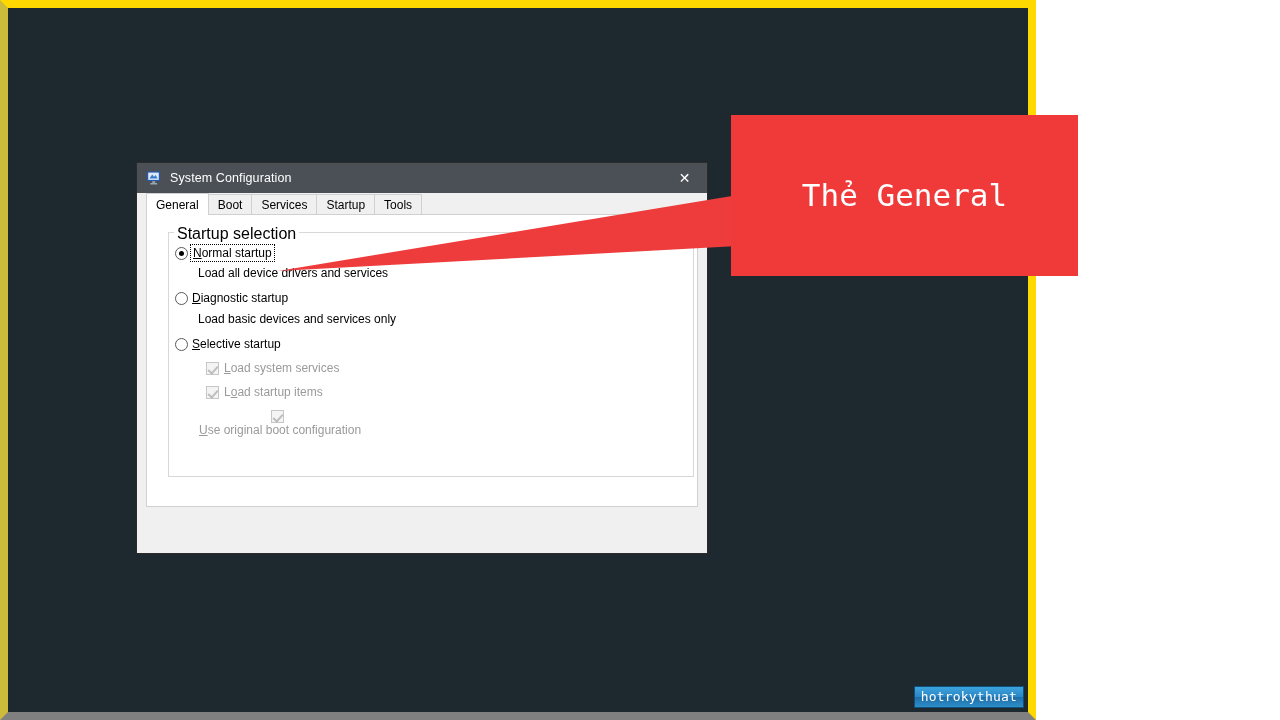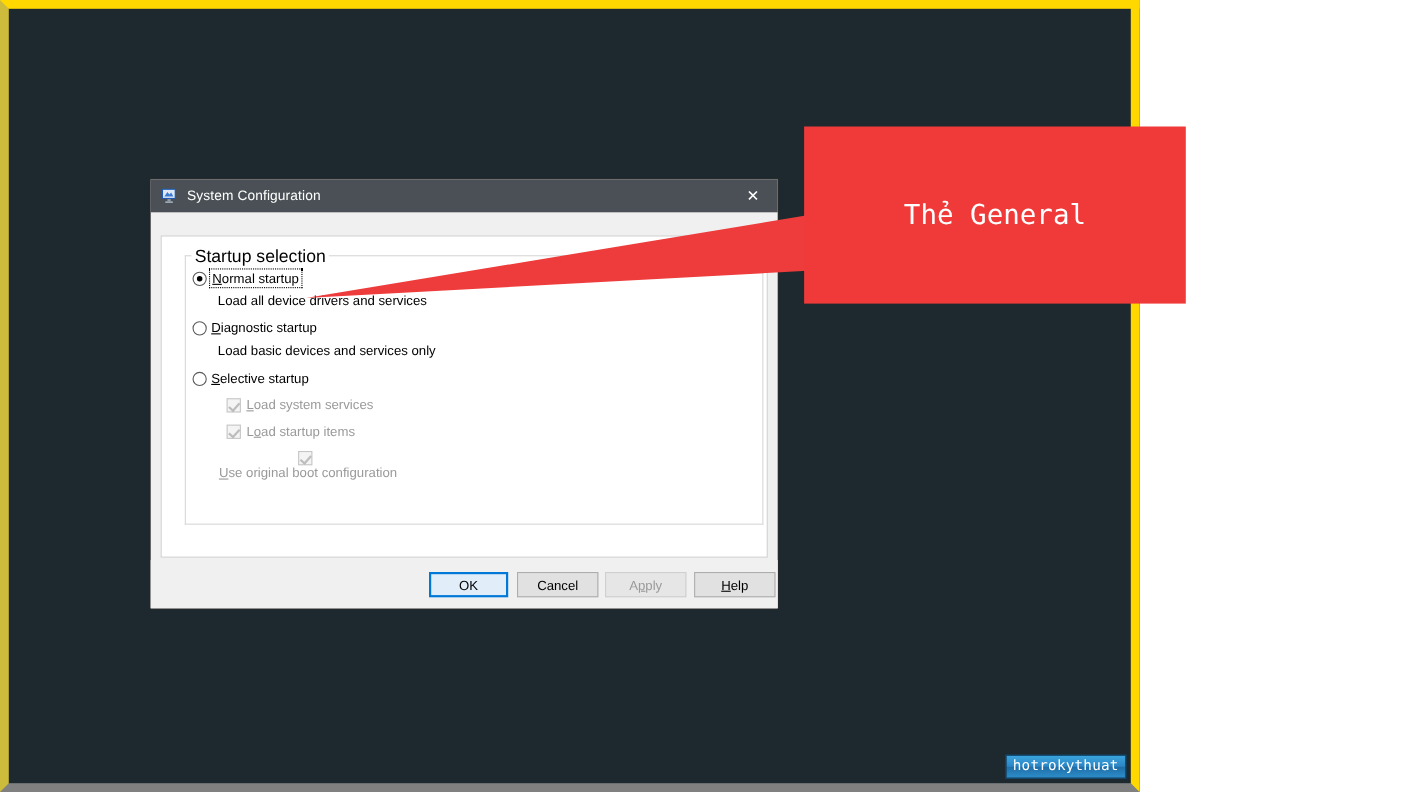--- a/index.html
+++ b/index.html
@@ -161,21 +161,21 @@
     pointer-events: none;
   }
   #callout {
     position: absolute; left: 723px; top: 107px;
     width: 347px; height: 161px;
     background: #f03a3a;
     display: flex; flex-direction: column;
     align-items: center; justify-content: center;
   }
   #callout .cl-line {
-    color: #ffffff; font-size: 25px; line-height: 1.5;
+    color: #ffffff; font-size: 31px; line-height: 1.5;
     font-family: "DejaVu Sans Mono", monospace;
     white-space: nowrap;
   }
 
   
   #watermark {
     position: absolute; right: 4px; bottom: 4px;
     padding: 2px 6px 3px 6px;
     background: linear-gradient(to bottom, #3ba4dd 0%, #2b86c5 48%, #1f6ea8 52%, #2d8ec9 100%);
     border: 1px solid #0f4f7c;
@@ -198,20 +198,27 @@
           <rect x="2.2" y="2.6" width="10.6" height="7.3" fill="#dfe9f7"></rect>
           <path d="M3.4 8.6 L6.2 4.6 L8.0 6.8 L9.6 5.0 L11.6 8.6 Z" fill="#3b7ad1"></path>
           <rect x="6.2" y="11" width="3" height="2" fill="#8e9aa6"></rect>
           <rect x="4.2" y="13" width="7" height="1.6" rx=".6" fill="#9aa6b2"></rect>
         </svg>
       </span>
       <span class="tb-title">System Configuration</span>
       <span id="closebtn">✕</span>
     </div>
 
+    <div id="tabstrip">
+      <div class="tab active">General</div>
+      <div class="tab">Boot</div>
+      <div class="tab">Services</div>
+      <div class="tab">Startup</div>
+      <div class="tab">Tools</div>
+    </div>
 
     <div id="tabpanel">
 
       <div id="group">
         <div class="gb-line"></div>
         <div class="gb-side-l"></div>
         <div class="gb-side-r"></div>
         <div class="gb-bottom"></div>
         <div class="gb-title">Startup selection</div>
 
@@ -243,33 +250,20 @@
         </div>
 
         <div class="cbrow" style="left:26px; top:185px;flex-direction:column;">
           <span class="cbox checked"></span>
           <span class="cb-label"><span class="acc">U</span><span>se original boot configuration</span></span>
         </div>
 
       </div>
     </div>
 
-    <div id="footer">
-      <div class="btn default" style="left:253px;">OK</div>
-      <div class="btn" style="left:333px;">Cancel</div>
-      <div class="btn disabled" style="left:413px;">
-          <span>A</span>
-          <span class="acc">p</span>
-          <span>ply</span>
-        </div>
-      <div class="btn" style="left:494px;">
-          <span class="acc">H</span>
-          <span>elp</span>
-        </div>
-    </div>
 
   </div>
 
   <svg id="arrow" viewBox="0 0 460 90">
     <polygon points="0,83 460,7 460,58" fill="#ee3c3c"></polygon>
   </svg>
 
   <div id="callout">
     <div class="cl-line">Thẻ General</div>
   </div>

